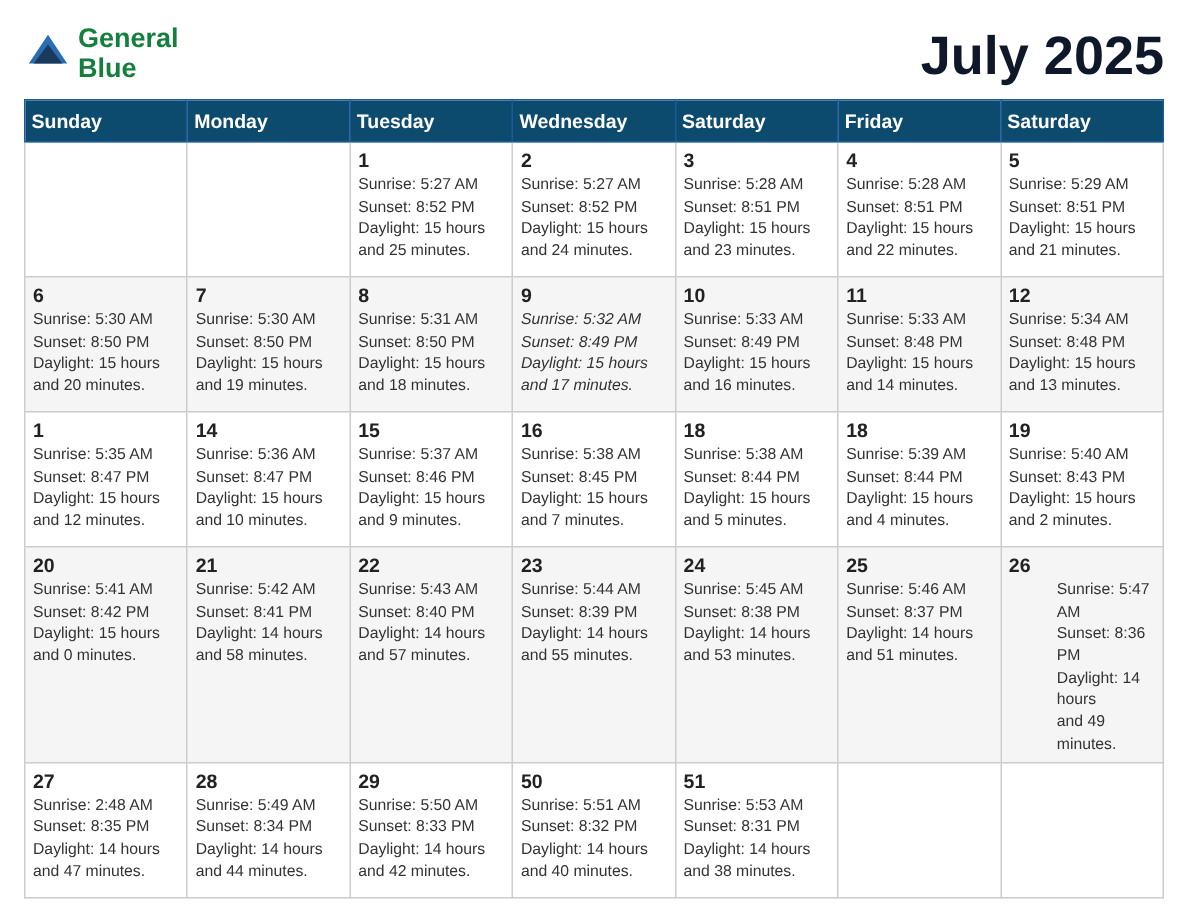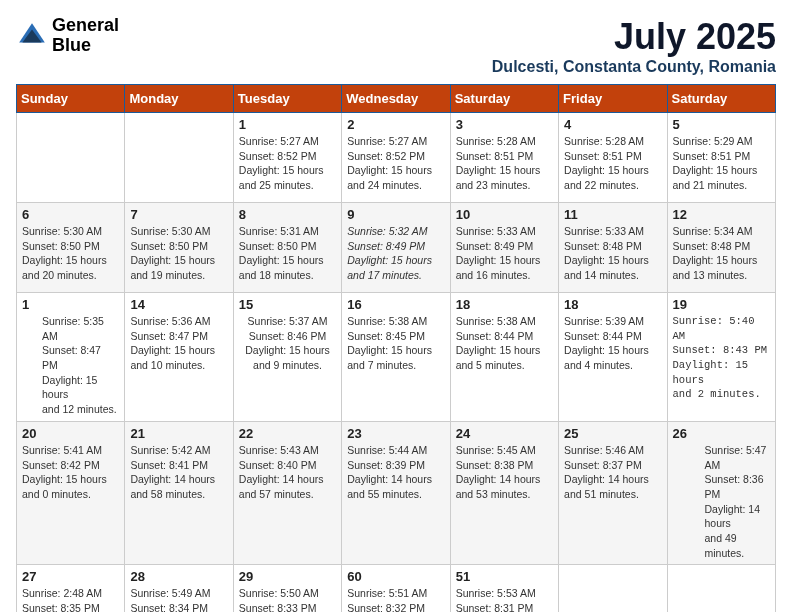--- a/index.html
+++ b/index.html
@@ -17,21 +17,21 @@
       margin-bottom: 8px;
     }
     .logo {
       display: flex;
       align-items: center;
       gap: 4px;
     }
     .logo-text {
       font-size: 18px;
       font-weight: bold;
-      color: #000000;
+      color: #15803d;
       line-height: 1.1;
     }
     .logo-icon {
       width: 32px;
       height: 32px;
     }
     .title-block {
       text-align: right;
     }
     .month-title {
@@ -43,21 +43,21 @@
       font-size: 16px;
       color: #1a3a5c;
       font-weight: bold;
     }
     .calendar {
       width: 100%;
       border-collapse: collapse;
       border: 1px solid #ccc;
     }
     .calendar th {
-      background-color: #c2410c;
+      background-color: #0c4a6e;
       color: #fff;
       font-size: 13px;
       font-weight: bold;
       padding: 6px 4px;
       border: 1px solid #1a5a9a;
       text-align: left;
     }
     .calendar td {
       vertical-align: top;
       border: 1px solid #ccc;
@@ -96,21 +96,20 @@
       <polygon points="20,4 36,28 4,28" fill="#2a6db5"></polygon>
       <polygon points="20,12 32,28 8,28" fill="#1a3a5c"></polygon>
     </svg>
     <div class="logo-text">
       <div>General</div>
       <div>Blue</div>
     </div>
   </div>
   <div class="title-block">
     <div class="month-title">July 2025</div>
-    <div class="location-title">Dulcesti, Constanta County, Romania</div>
   </div>
 </div>
 
 <table class="calendar">
   <thead>
     <tr id="header-row">
     <th>Sunday</th>
         <th>Monday</th>
         <th>Tuesday</th>
         <th>Wednesday</th>
@@ -206,35 +205,35 @@
           <span class="day-number">12</span>
           <div class="day-info" style="white-space: pre-line;">Sunrise: 5:34 AM
 Sunset: 8:48 PM
 Daylight: 15 hours
 and 13 minutes.</div>
         </td>
       </tr>
       <tr>
         <td>
           <span class="day-number">1</span>
-          <div class="day-info" style="white-space: pre-line; margin-left: 20px;">Sunrise: 5:35 AM
+          <div class="day-info" style="white-space: pre-line;">Sunrise: 5:35 AM
 Sunset: 8:47 PM
 Daylight: 15 hours
 and 12 minutes.</div>
         </td>
         <td>
           <span class="day-number">14</span>
           <div class="day-info" style="white-space: pre-line;">Sunrise: 5:36 AM
 Sunset: 8:47 PM
 Daylight: 15 hours
 and 10 minutes.</div>
         </td>
         <td>
           <span class="day-number">15</span>
-          <div class="day-info" style="white-space: pre-line; text-align: center;">Sunrise: 5:37 AM
+          <div class="day-info" style="white-space: pre-line;">Sunrise: 5:37 AM
 Sunset: 8:46 PM
 Daylight: 15 hours
 and 9 minutes.</div>
         </td>
         <td>
           <span class="day-number">16</span>
           <div class="day-info" style="white-space: pre-line;">Sunrise: 5:38 AM
 Sunset: 8:45 PM
 Daylight: 15 hours
 and 7 minutes.</div>
@@ -248,21 +247,21 @@
         </td>
         <td>
           <span class="day-number">18</span>
           <div class="day-info" style="white-space: pre-line;">Sunrise: 5:39 AM
 Sunset: 8:44 PM
 Daylight: 15 hours
 and 4 minutes.</div>
         </td>
         <td>
           <span class="day-number">19</span>
-          <div class="day-info" style="white-space: pre-line; font-family: Liberation Mono, monospace;">Sunrise: 5:40 AM
+          <div class="day-info" style="white-space: pre-line;">Sunrise: 5:40 AM
 Sunset: 8:43 PM
 Daylight: 15 hours
 and 2 minutes.</div>
         </td>
       </tr>
       <tr>
         <td>
           <span class="day-number">20</span>
           <div class="day-info" style="white-space: pre-line;">Sunrise: 5:41 AM
 Sunset: 8:42 PM
@@ -328,21 +327,21 @@
 and 44 minutes.</div>
         </td>
         <td>
           <span class="day-number">29</span>
           <div class="day-info" style="white-space: pre-line;">Sunrise: 5:50 AM
 Sunset: 8:33 PM
 Daylight: 14 hours
 and 42 minutes.</div>
         </td>
         <td>
-          <span class="day-number">60</span>
+          <span class="day-number">50</span>
           <div class="day-info" style="white-space: pre-line;">Sunrise: 5:51 AM
 Sunset: 8:32 PM
 Daylight: 14 hours
 and 40 minutes.</div>
         </td>
         <td>
           <span class="day-number">51</span>
           <div class="day-info" style="white-space: pre-line;">Sunrise: 5:53 AM
 Sunset: 8:31 PM
 Daylight: 14 hours

